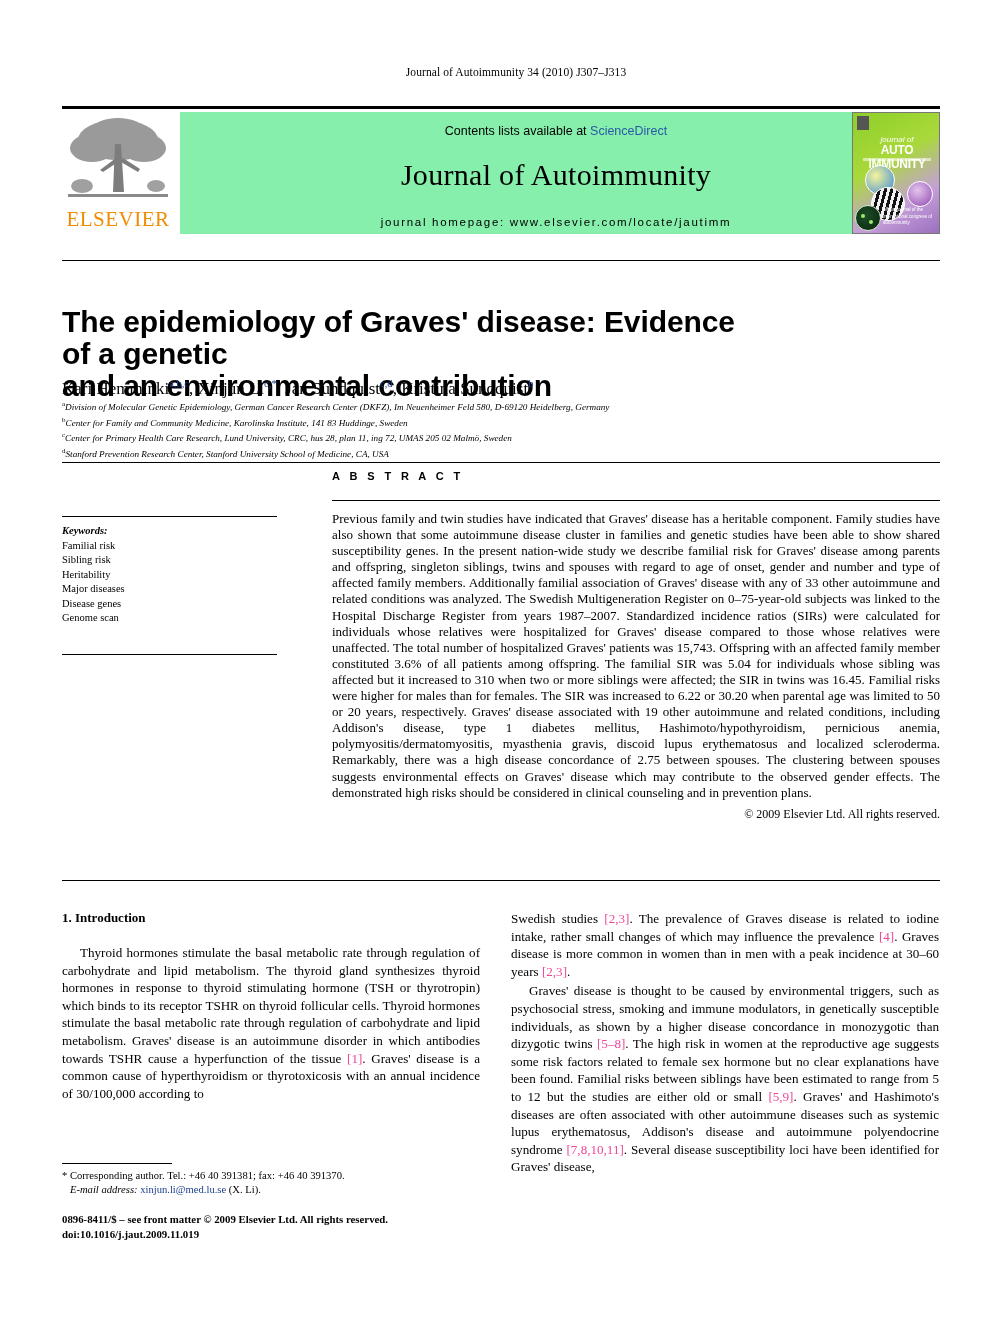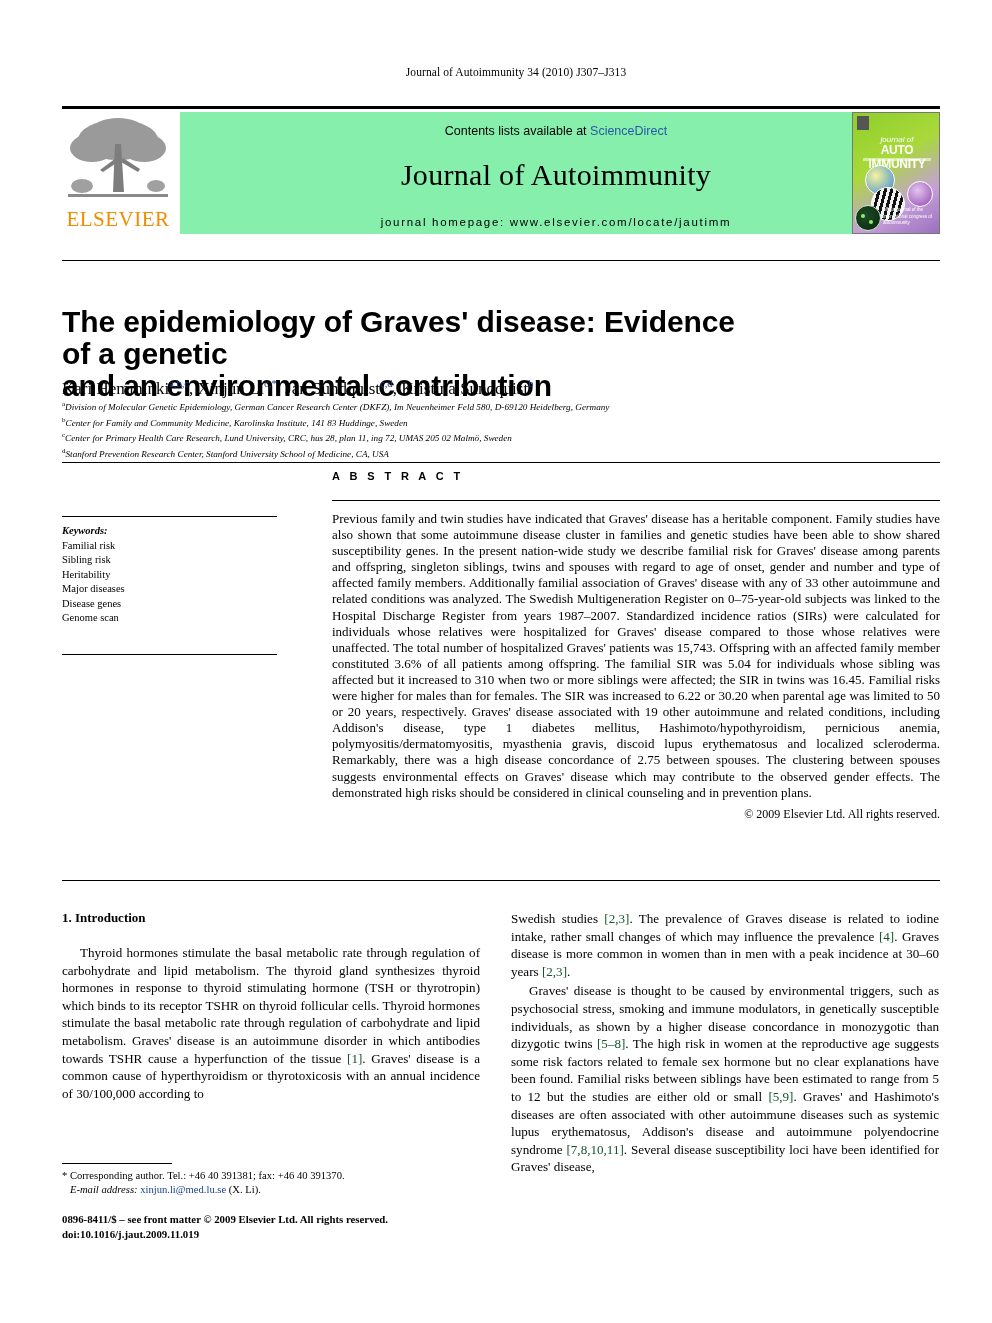--- a/index.html
+++ b/index.html
@@ -223,21 +223,21 @@
   }
   .para {
     font-size: 13.1px;
     line-height: 17.6px;
     text-align: justify;
     text-indent: 18px;
     margin: 0 0 2px 0;
     hyphens: auto;
   }
   .para.noindent { text-indent: 0; }
-  .ref { color: #14532d; margin-top: 20px; }
+  .ref { color: #ec4899; margin-top: 20px; }
 
   
   .foot-rule {
     position: absolute; left: 62px; top: 1163px;
     width: 110px; height: 1px; background: #000;
   }
   .footnote {
     position: absolute; left: 62px; top: 1169px;
     width: 420px;
     font-size: 10.6px;

